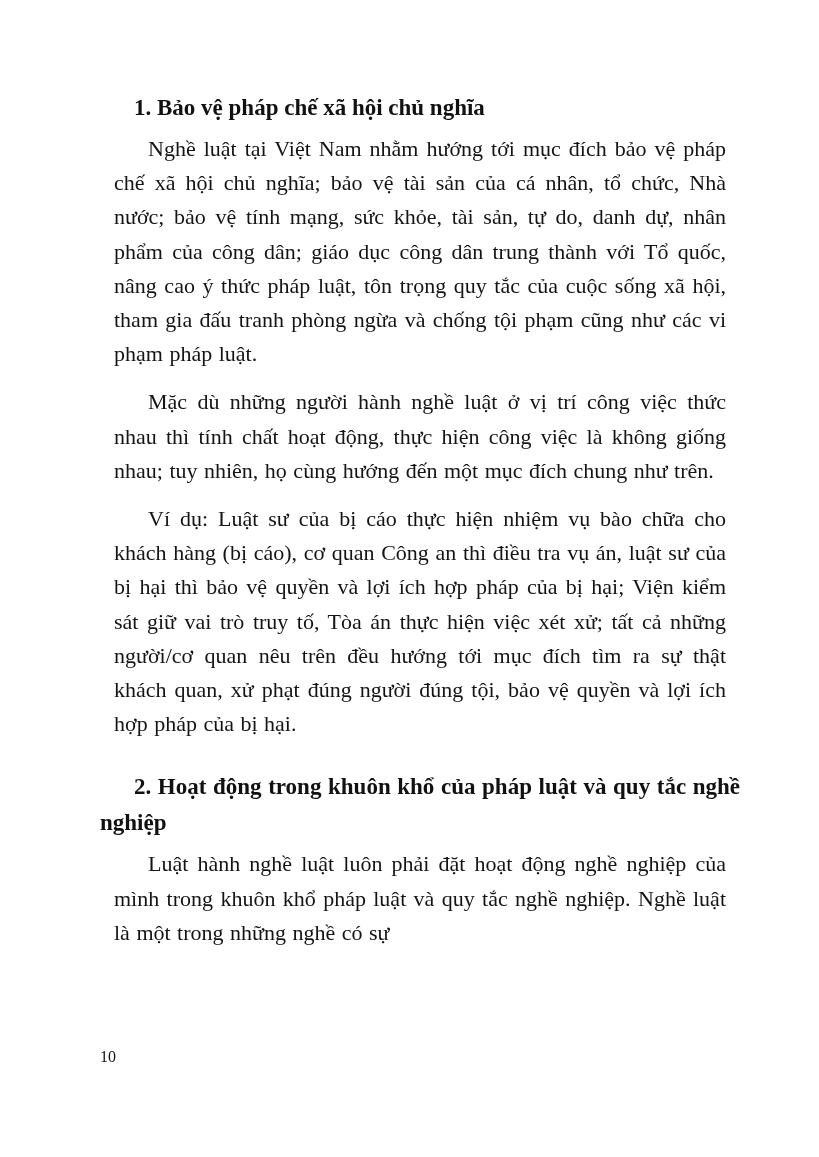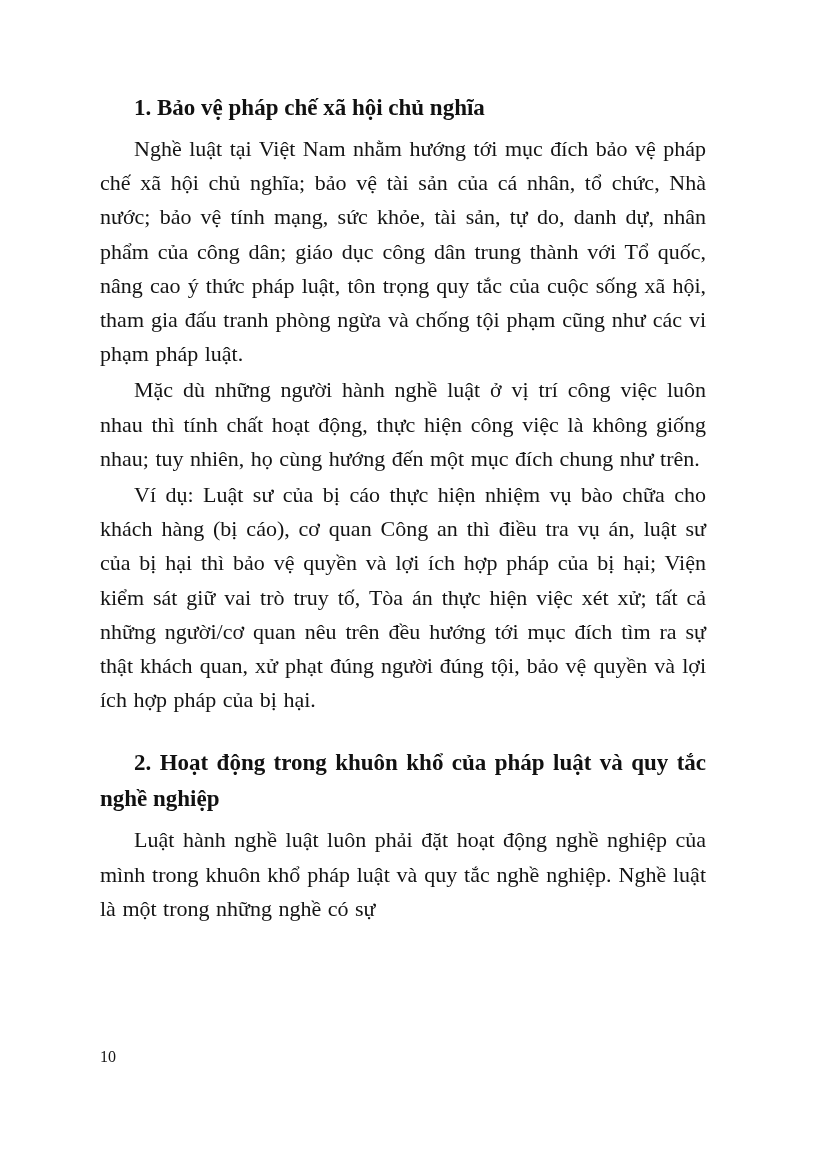--- a/index.html
+++ b/index.html
@@ -15,39 +15,39 @@
     position: relative;
     overflow: hidden;
   }
   .page {
     position: absolute;
     top: 0;
     left: 0;
     width: 819px;
     height: 1157px;
     box-sizing: border-box;
-    padding: 90px 113px 0 100px;
+    padding: 90px 79px 0 100px;
     background: #ffffff;
   }
   .section-heading {
     font-size: 23px;
     font-weight: bold;
     line-height: 36px;
     margin: 0;
     text-indent: 34px;
     text-align: justify;
     color: #111111;
   }
   .section-heading.second {
     margin-top: 28px;
   }
   .body-par {
     font-size: 22px;
     line-height: 34.2px;
-    margin: 0;
+    margin: 14px;
     margin-top: 2px;
     text-indent: 34px;
     text-align: justify;
     word-spacing: 1px;
   }
   .first-par {
     margin-top: 6px;
   }
   .lead-italic {
   }
@@ -62,21 +62,21 @@
 </style>
 </head>
 <body>
 
 <div class="page">
 
   <h2 class="section-heading">1. Bảo vệ pháp chế xã hội chủ nghĩa</h2>
 
   <p class="body-par first-par">Nghề luật tại Việt Nam nhằm hướng tới mục đích bảo vệ pháp chế xã hội chủ nghĩa; bảo vệ tài sản của cá nhân, tổ chức, Nhà nước; bảo vệ tính mạng, sức khỏe, tài sản, tự do, danh dự, nhân phẩm của công dân; giáo dục công dân trung thành với Tổ quốc, nâng cao ý thức pháp luật, tôn trọng quy tắc của cuộc sống xã hội, tham gia đấu tranh phòng ngừa và chống tội phạm cũng như các vi phạm pháp luật.</p>
 
-  <p class="body-par">Mặc dù những người hành nghề luật ở vị trí công việc luôn nhau thì tính chất hoạt động, thực hiện công việc là không giống nhau; tuy nhiên, họ cùng hướng đến một mục đích chung như trên.</p>
+  <p class="body-par">Mặc dù những người hành nghề luật ở vị trí công việc thức nhau thì tính chất hoạt động, thực hiện công việc là không giống nhau; tuy nhiên, họ cùng hướng đến một mục đích chung như trên.</p>
 
   <p class="body-par"><span class="lead-italic">Ví dụ:</span><span> Luật sư của bị cáo thực hiện nhiệm vụ bào chữa cho khách hàng (bị cáo), cơ quan Công an thì điều tra vụ án, luật sư của bị hại thì bảo vệ quyền và lợi ích hợp pháp của bị hại; Viện kiểm sát giữ vai trò truy tố, Tòa án thực hiện việc xét xử; tất cả những người/cơ quan nêu trên đều hướng tới mục đích tìm ra sự thật khách quan, xử phạt đúng người đúng tội, bảo vệ quyền và lợi ích hợp pháp của bị hại.</span></p>
 
   <h2 class="section-heading second">2. Hoạt động trong khuôn khổ của pháp luật và quy tắc nghề nghiệp</h2>
 
   <p class="body-par first-par">Luật hành nghề luật luôn phải đặt hoạt động nghề nghiệp của mình trong khuôn khổ pháp luật và quy tắc nghề nghiệp. Nghề luật là một trong những nghề có sự</p>
 
   <div class="page-number">10</div>
 
 </div>

